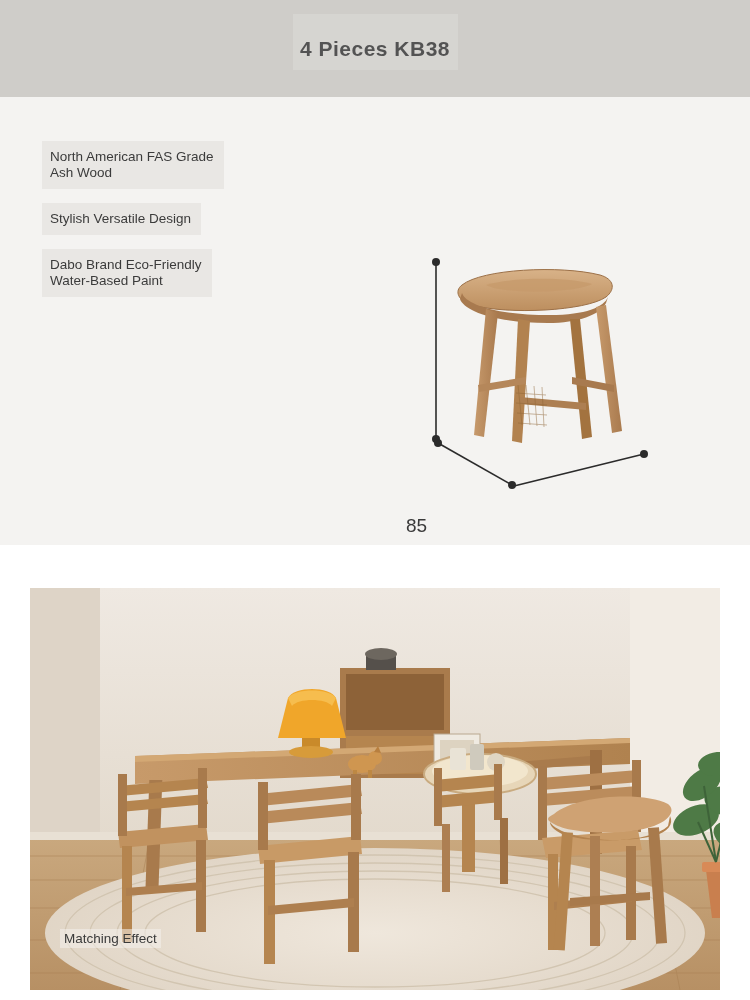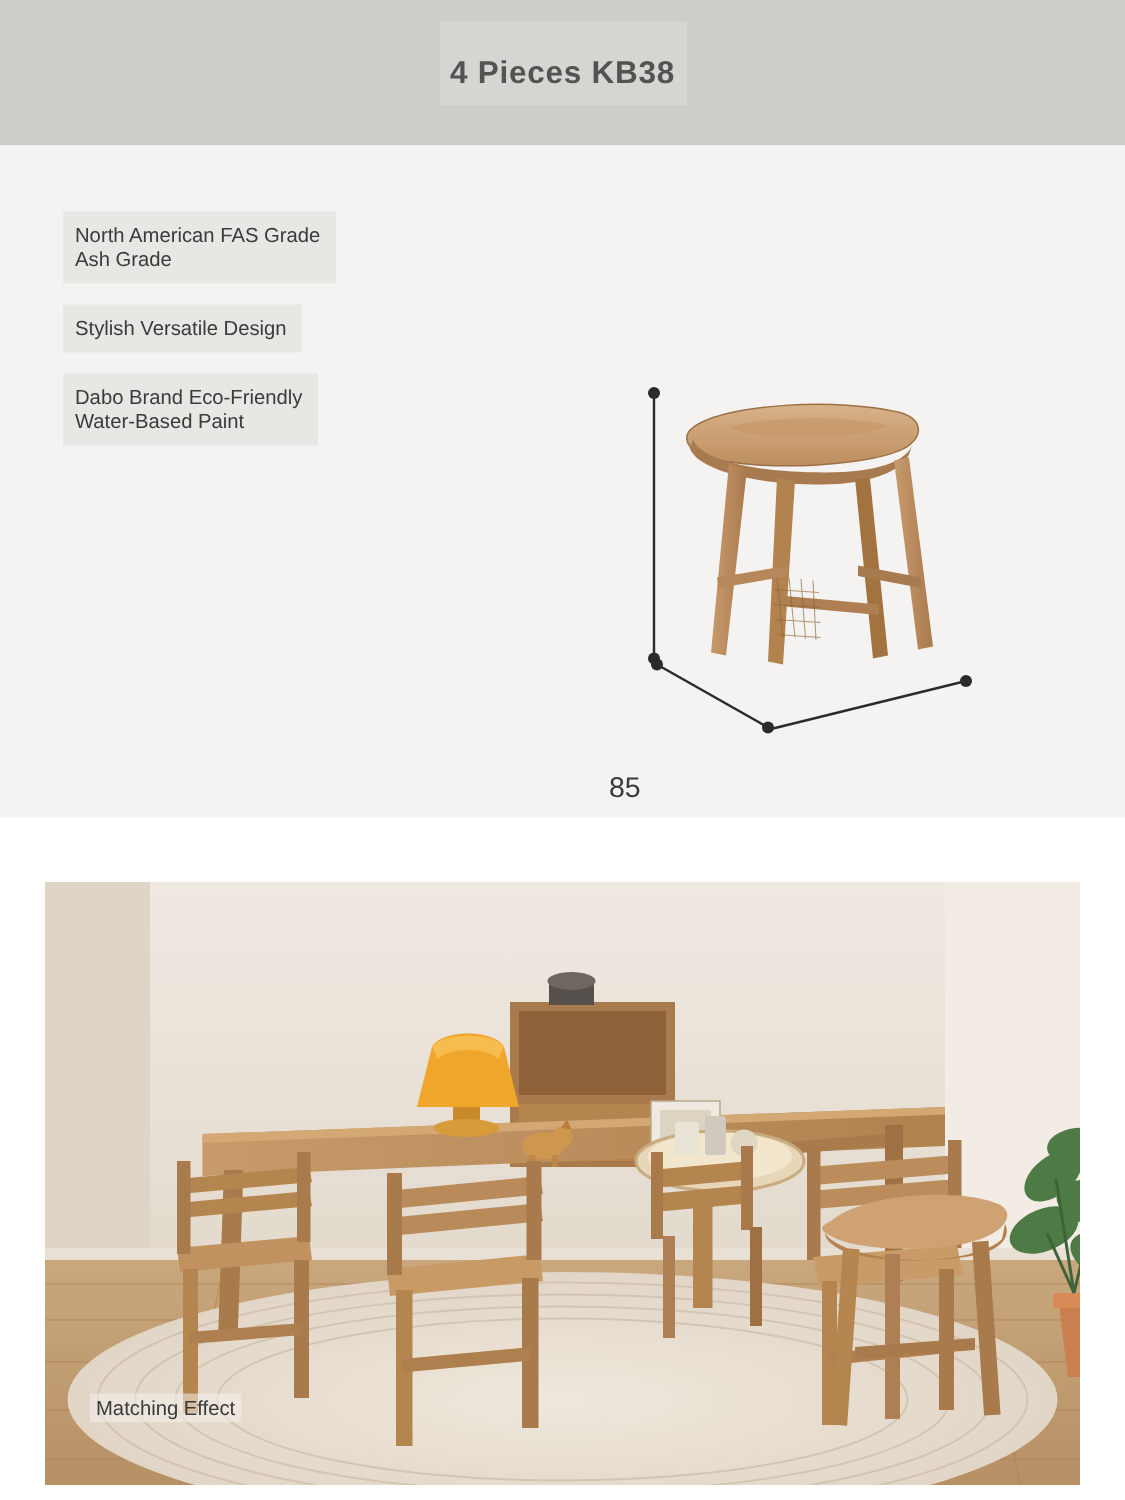--- a/index.html
+++ b/index.html
@@ -129,21 +129,21 @@
     <div class="header-title">4 Pieces KB38</div>
   </div>
   <div class="header-tint"></div>
 </div>
 
 <div class="feature-area">
 
   <div class="feature-list">
     <div class="feature-item">
       <span>North American FAS Grade</span>
-      <span>Ash Grade</span>
+      <span>Ash Wood</span>
     </div>
     <div class="feature-item">
       <span>Stylish Versatile Design</span>
     </div>
     <div class="feature-item">
       <span>Dabo Brand Eco-Friendly</span>
       <span>Water-Based Paint</span>
     </div>
   </div>
 

